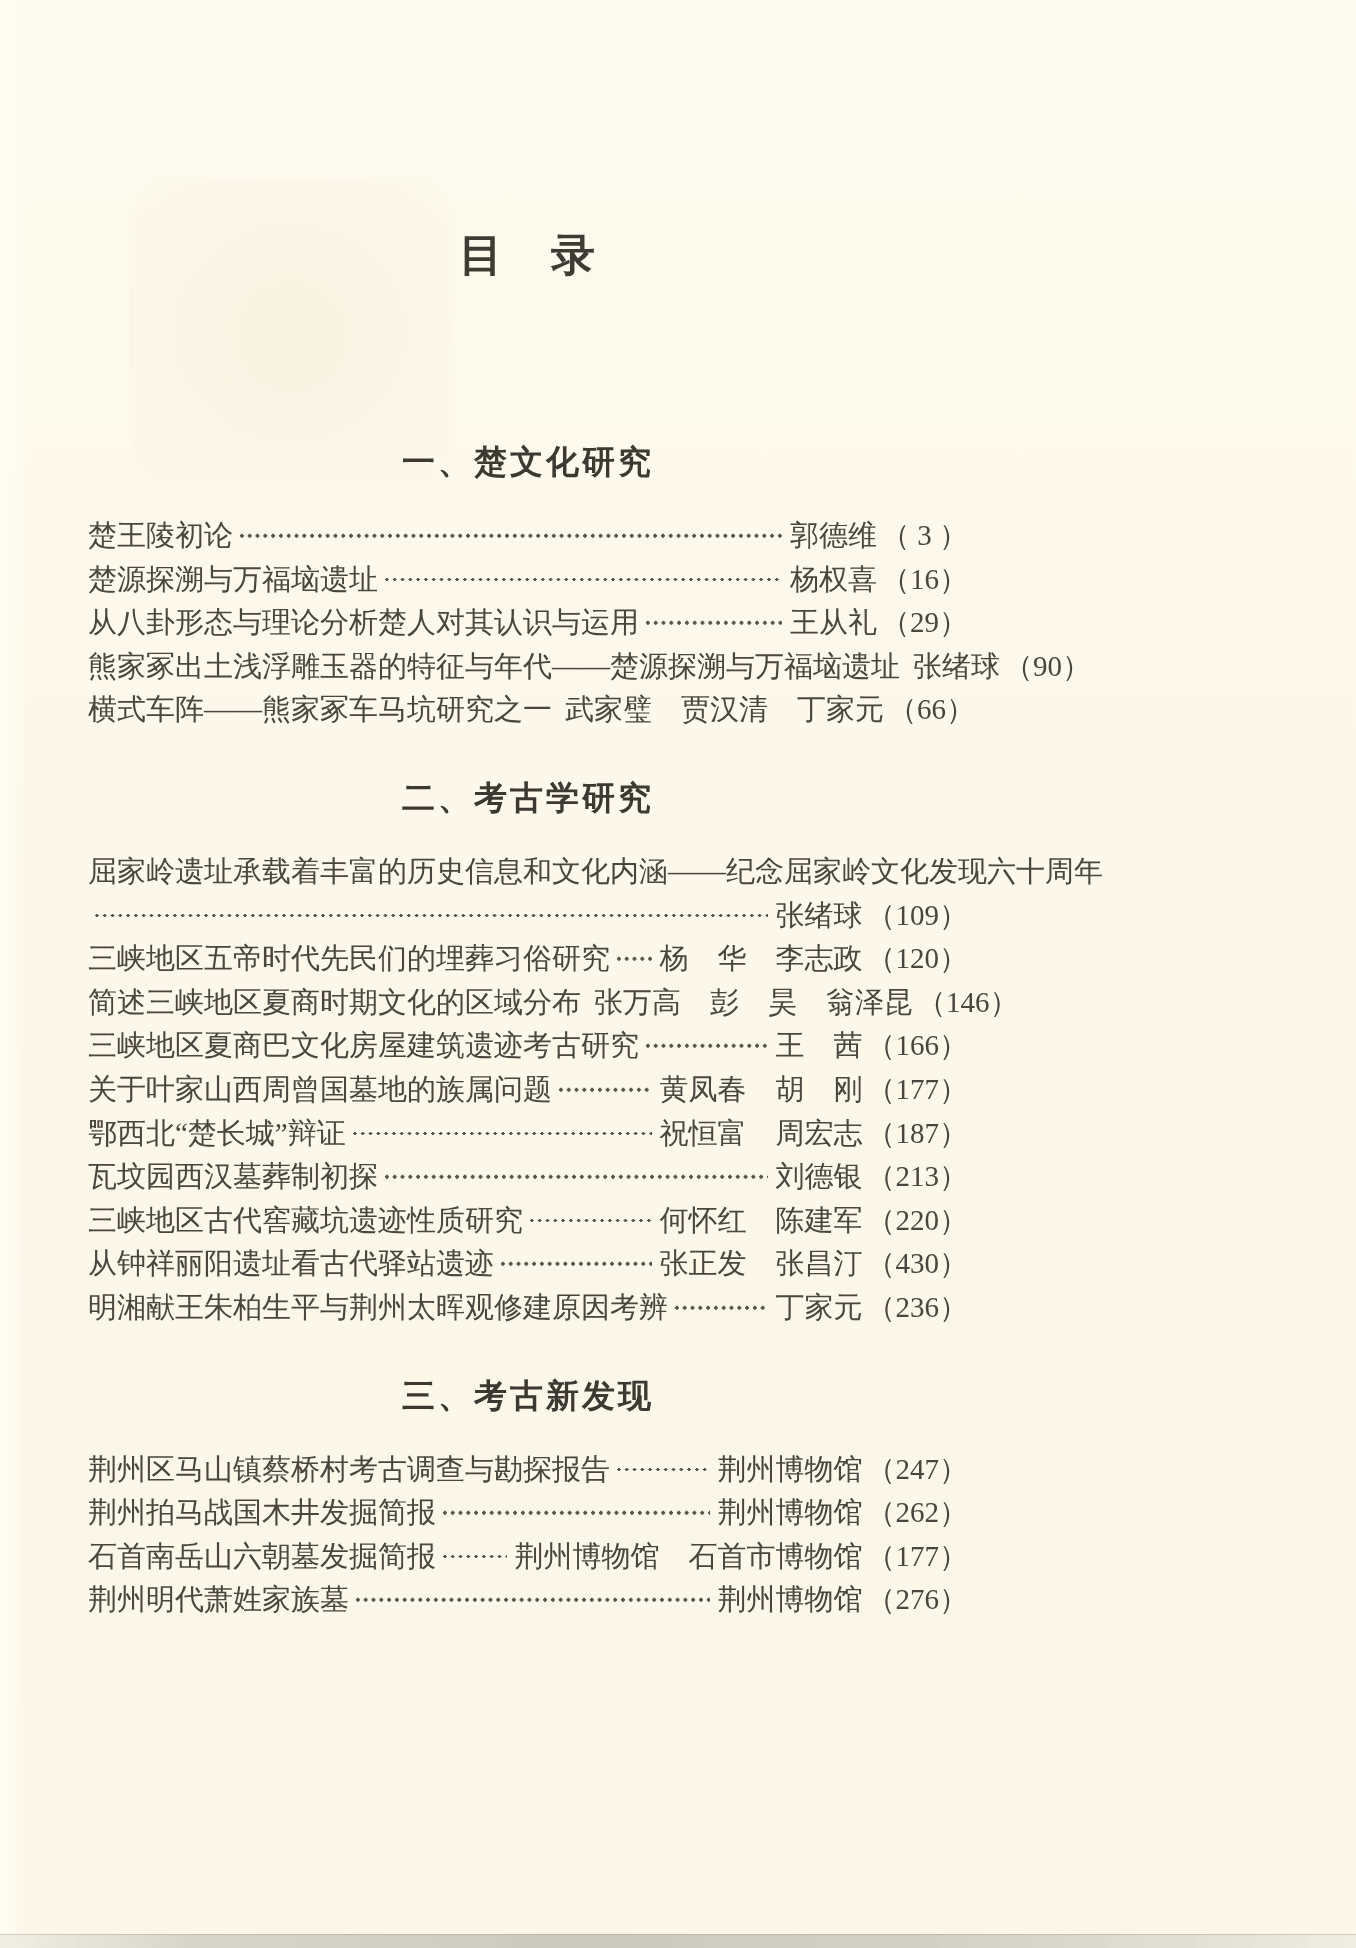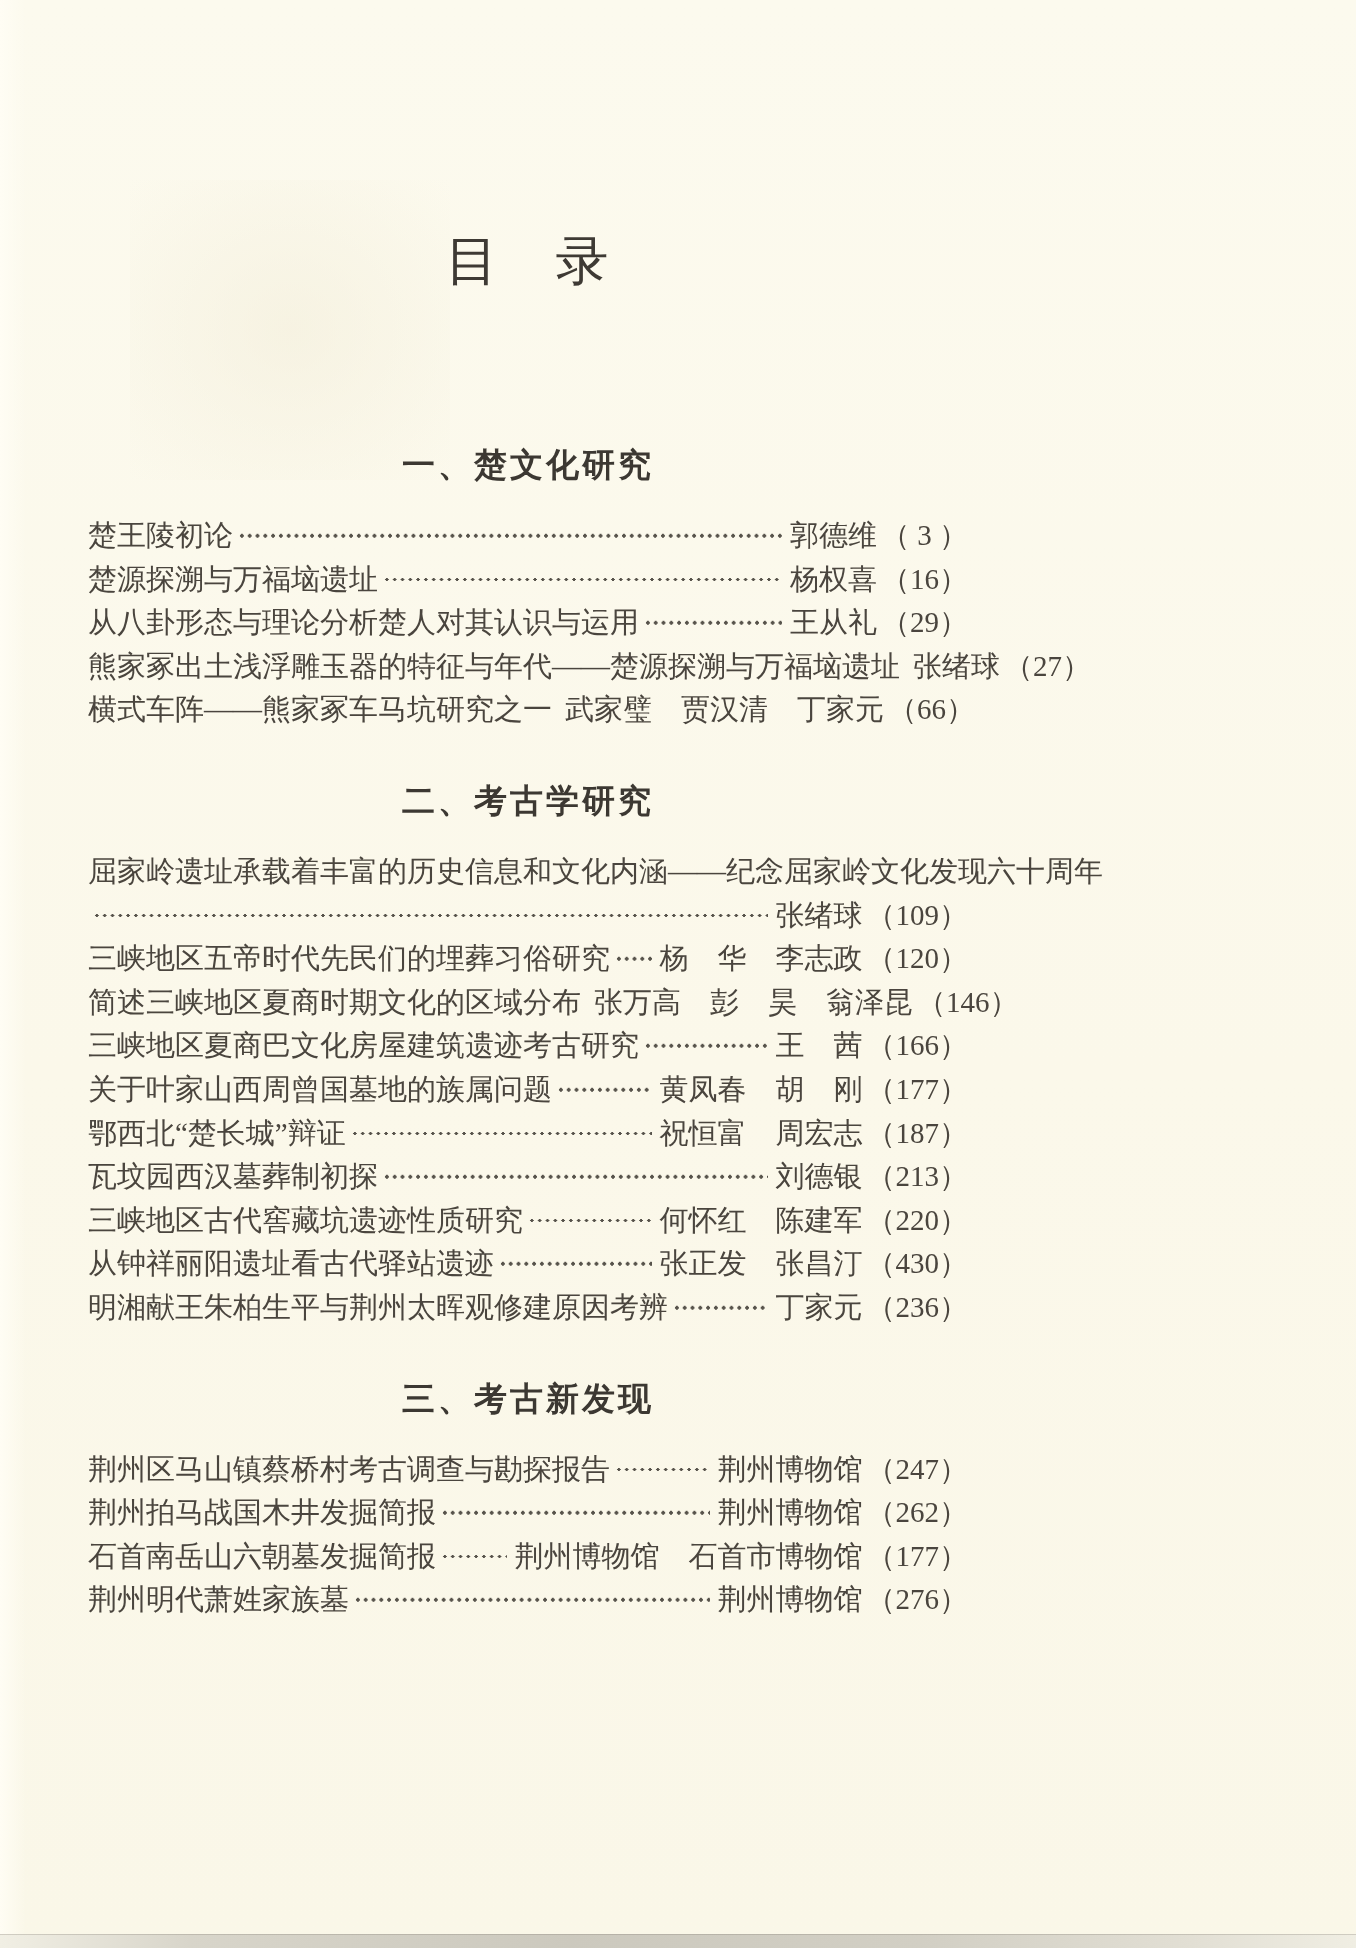--- a/index.html
+++ b/index.html
@@ -22,30 +22,30 @@
   }
   
   .smudge {
     position: absolute; left: 130px; top: 180px; width: 320px; height: 300px;
     background: radial-gradient(ellipse at center, rgba(243,238,219,0.6), rgba(243,238,219,0));
     pointer-events: none;
   }
   .title {
     position: absolute; top: 226px; left: 88px; width: 880px;
     text-align: center;
-    font-size: 53px; font-weight: 400; color: #3e3a34;
+    font-size: 44px; font-weight: 700; color: #3e3a34;
     letter-spacing: 2px;
     white-space: nowrap;
   }
   .content {
     position: absolute; top: 396px; left: 88px; width: 880px;
     font-size: 29px;
   }
   .section-heading {
-    font-family: Liberation Sans, sans-serif;
+    font-family: Liberation Mono, monospace;
     font-size: 33px; font-weight: 700; color: #3c3832;
     letter-spacing: 3px;
     text-align: center;
     margin: 48px 0 28px 0;
     line-height: 42px;
     white-space: nowrap;
   }
   .row {
     display: flex;
     align-items: center;
@@ -96,21 +96,21 @@
       <div class="row">
         <span class="entry-title">从八卦形态与理论分析楚人对其认识与运用</span>
         <span class="leader"></span>
         <span class="entry-authors">王从礼</span>
         <span class="entry-page">（29）</span>
       </div>
       <div class="row">
         <span class="entry-title">熊家冢出土浅浮雕玉器的特征与年代——楚源探溯与万福垴遗址</span>
         <span class="leader"></span>
         <span class="entry-authors">张绪球</span>
-        <span class="entry-page">（27）</span>
+        <span class="entry-page">（90）</span>
       </div>
       <div class="row">
         <span class="entry-title">横式车阵——熊家冢车马坑研究之一</span>
         <span class="leader"></span>
         <span class="entry-authors">武家璧　贾汉清　丁家元</span>
         <span class="entry-page">（66）</span>
       </div>
       <h2 class="section-heading">二、考古学研究</h2>
       <div class="row">
         <span class="entry-title">屈家岭遗址承载着丰富的历史信息和文化内涵——纪念屈家岭文化发现六十周年</span>

